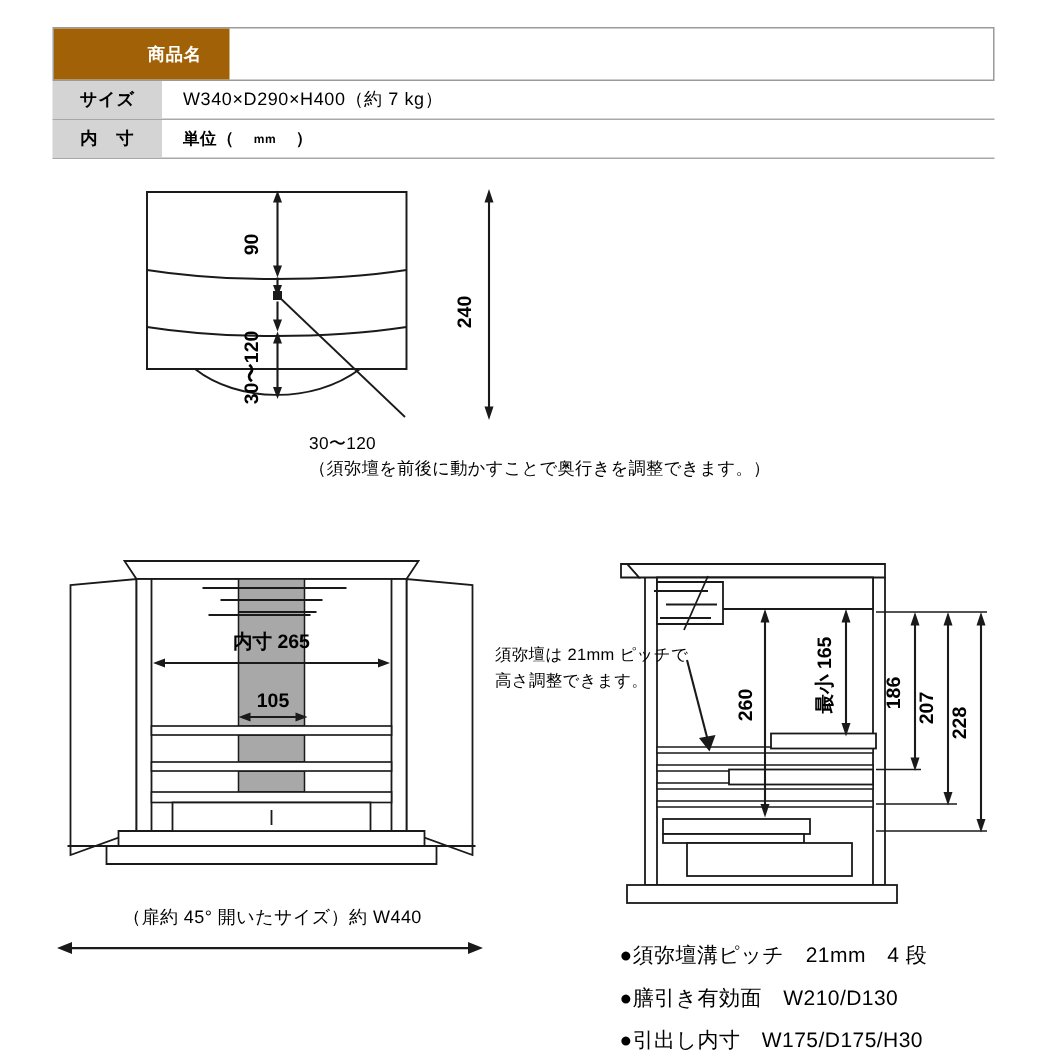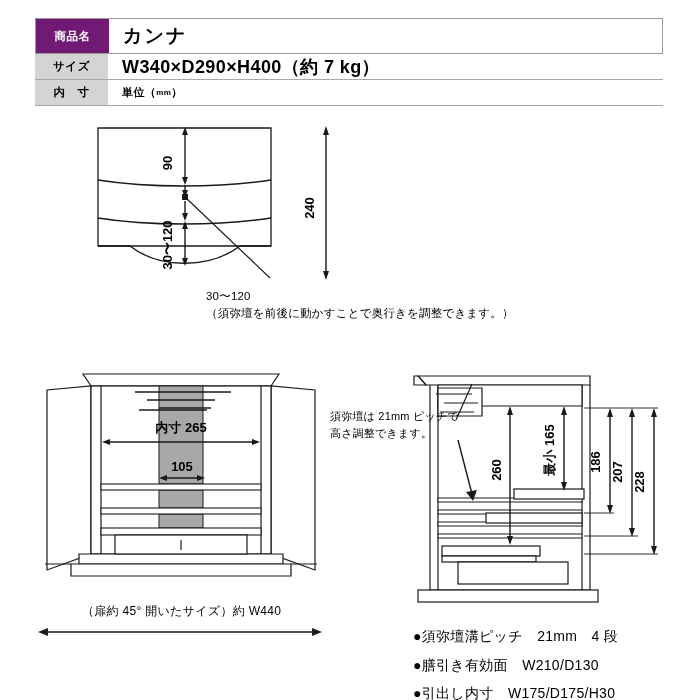--- a/index.html
+++ b/index.html
@@ -17,58 +17,57 @@
   .spec-table{position:absolute;left:35px;top:18px;width:628px;}
   .spec-row{position:relative;display:flex;align-items:center;}
   .row-name{height:36px;}
   .row-size{height:26px;}
   .row-inner{height:26px;}
   .cell-label{
     width:73px;flex:0 0 73px;height:100%;
     display:flex;align-items:center;justify-content:center;
     font-size:11.5px;font-weight:bold;letter-spacing:0.5px;
   }
-  .row-name .cell-label{background:#701a75;color:#fff;}
+  .row-name .cell-label{background:#a16207;color:#fff;padding-left:44px;}
   .row-size .cell-label,.row-inner .cell-label{background:#d4d4d4;color:#000;}
   .cell-value{
     flex:1;height:100%;display:flex;align-items:center;
     padding-left:14px;box-sizing:border-box;
   }
   .row-name{border:1px solid #9a9a9a;box-sizing:border-box;}
   .row-name .cell-value{font-size:19px;font-weight:bold;letter-spacing:2px;}
   .row-size{border-bottom:1.5px solid #a8a8a8;box-sizing:border-box;}
   .row-inner{border-bottom:1.5px solid #a8a8a8;box-sizing:border-box;}
-  .row-size .cell-value{font-size:18px;font-weight:bold;letter-spacing:0.4px;}
-  .row-inner .cell-value{font-size:11px;font-weight:bold;letter-spacing:0.4px;}
+  .row-size .cell-value{font-size:12px;font-weight:normal;letter-spacing:0.4px;}
+  .row-inner .cell-value{font-size:11px;font-weight:bold;letter-spacing:0.4px;gap:13px;}
   .unit-small{font-size:8px;}
 
   
   .dwg{position:absolute;}
   .vlabel{font-size:13px;font-weight:bold;font-family:"Liberation Sans",sans-serif;}
   .dimtext{font-size:13px;font-weight:bold;font-family:"Liberation Sans",sans-serif;}
 
   
   .note{position:absolute;font-size:11.5px;line-height:1.45;letter-spacing:0.2px;}
   #note-top{left:206px;top:288px;}
-  #note-pitch{left:330px;top:408px;font-size:11px;line-height:1.5;}
+  #note-pitch{left:330px;top:429px;font-size:11px;line-height:1.5;}
   #cap-front{left:82px;top:603px;font-size:12px;letter-spacing:0.3px;text-align:center;}
 
   .bullets{position:absolute;left:413px;top:622px;font-size:14px;line-height:2.05;letter-spacing:0.3px;}
   .bullets div{white-space:pre;}
 </style>
 </head>
 <body>
 
 <div class="page">
 
   <div class="spec-table">
 
     <div class="spec-row row-name">
       <div class="cell-label">商品名</div>
-      <div class="cell-value">カンナ</div>
     </div>
 
     <div class="spec-row row-size">
       <div class="cell-label">サイズ</div>
       <div class="cell-value">W340×D290×H400（約 7 kg）</div>
     </div>
 
     <div class="spec-row row-inner">
       <div class="cell-label">内　寸</div>
       <div class="cell-value">

